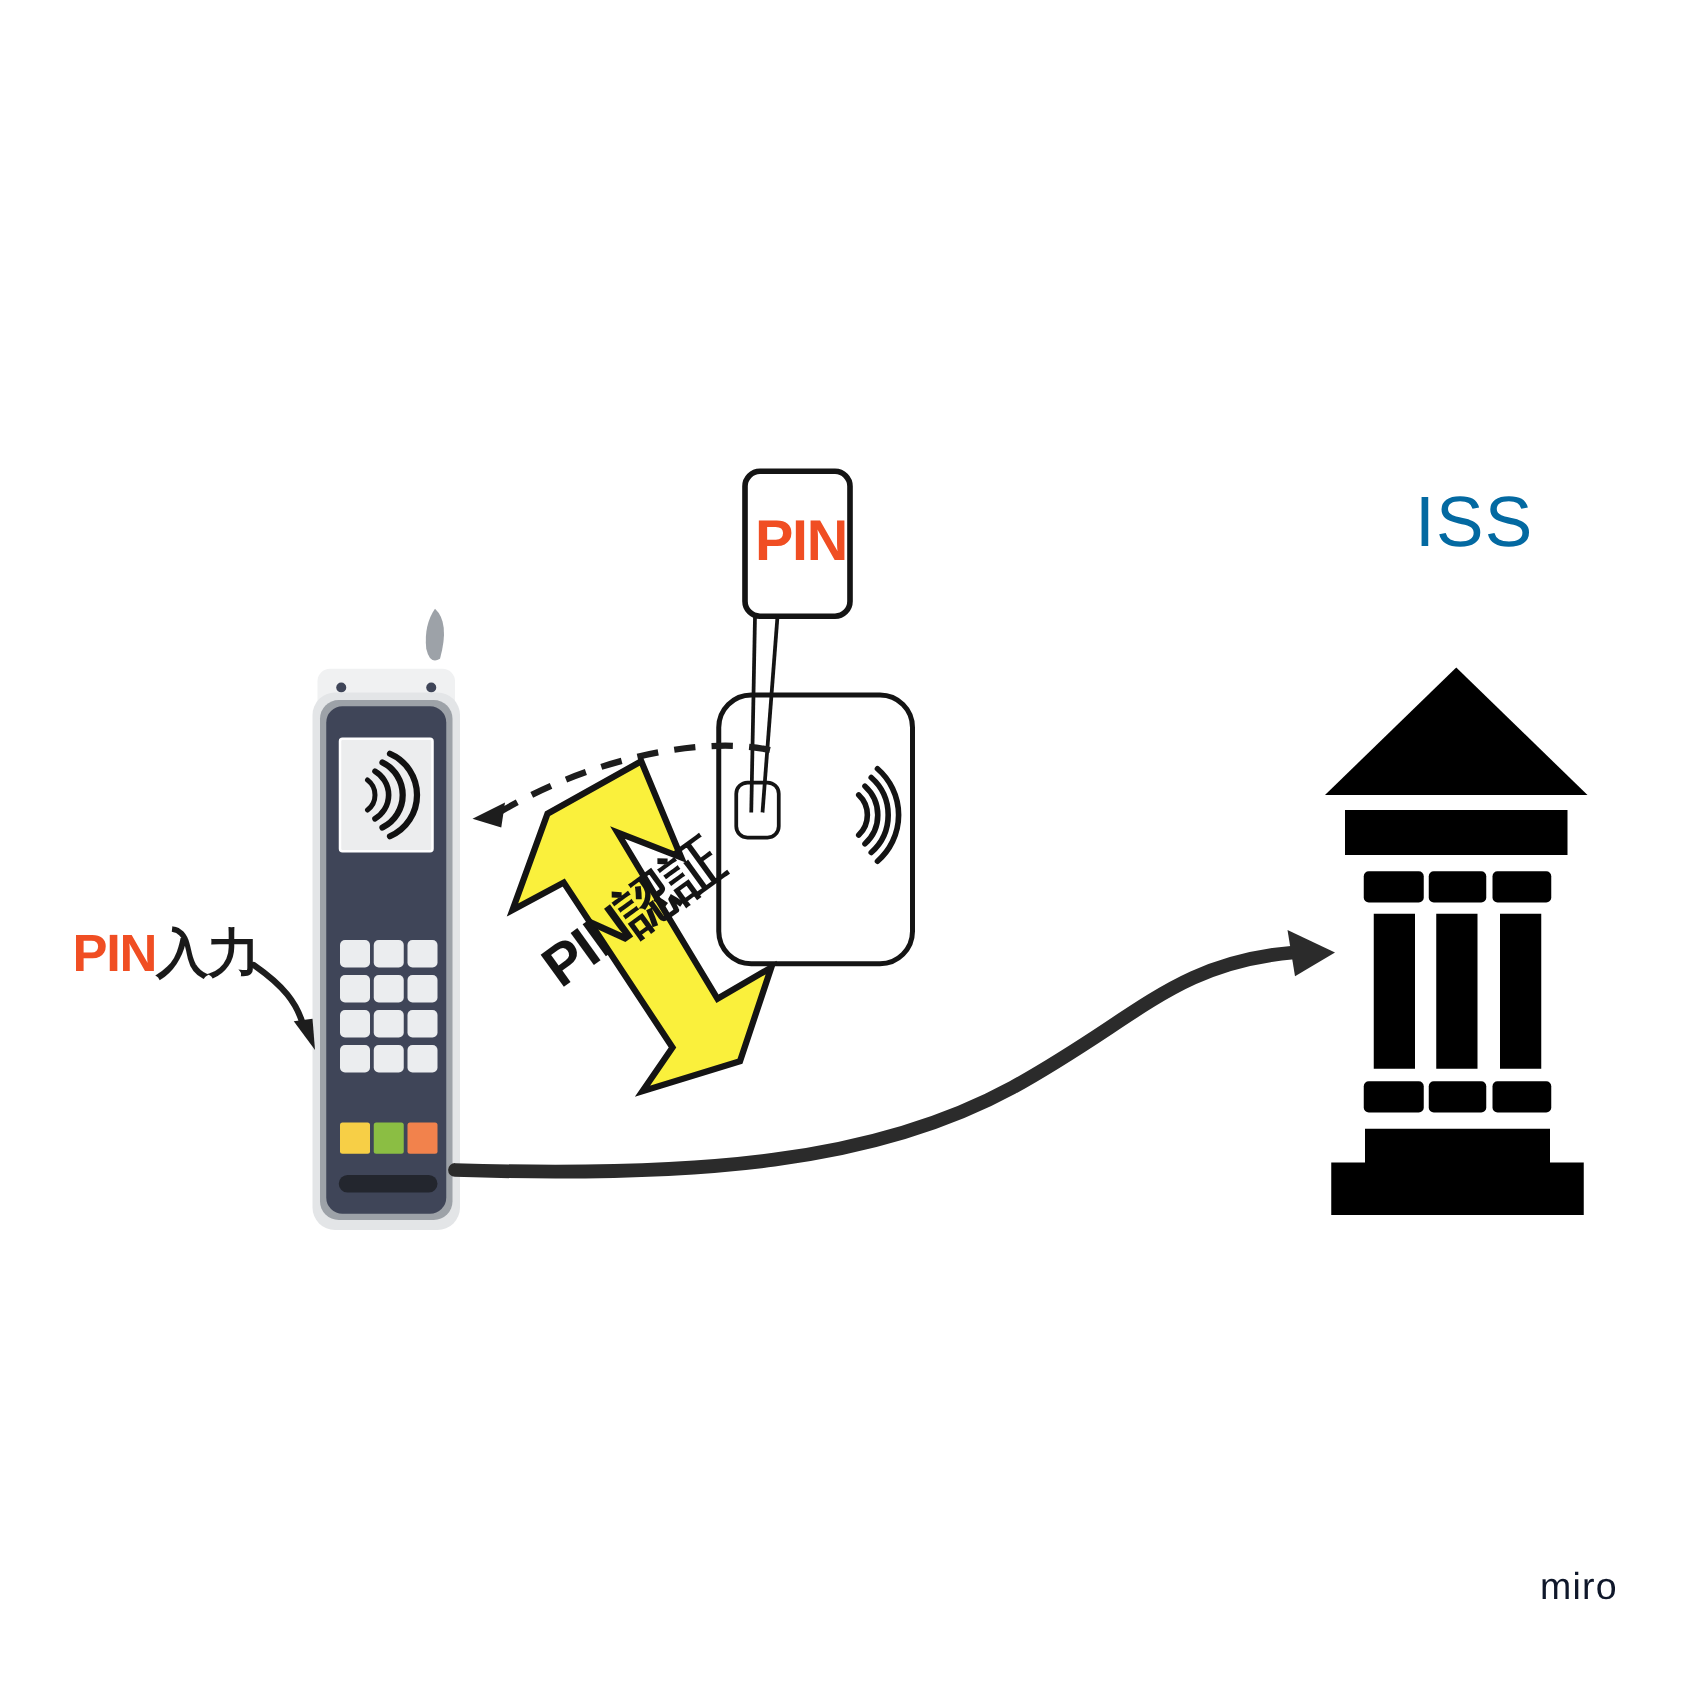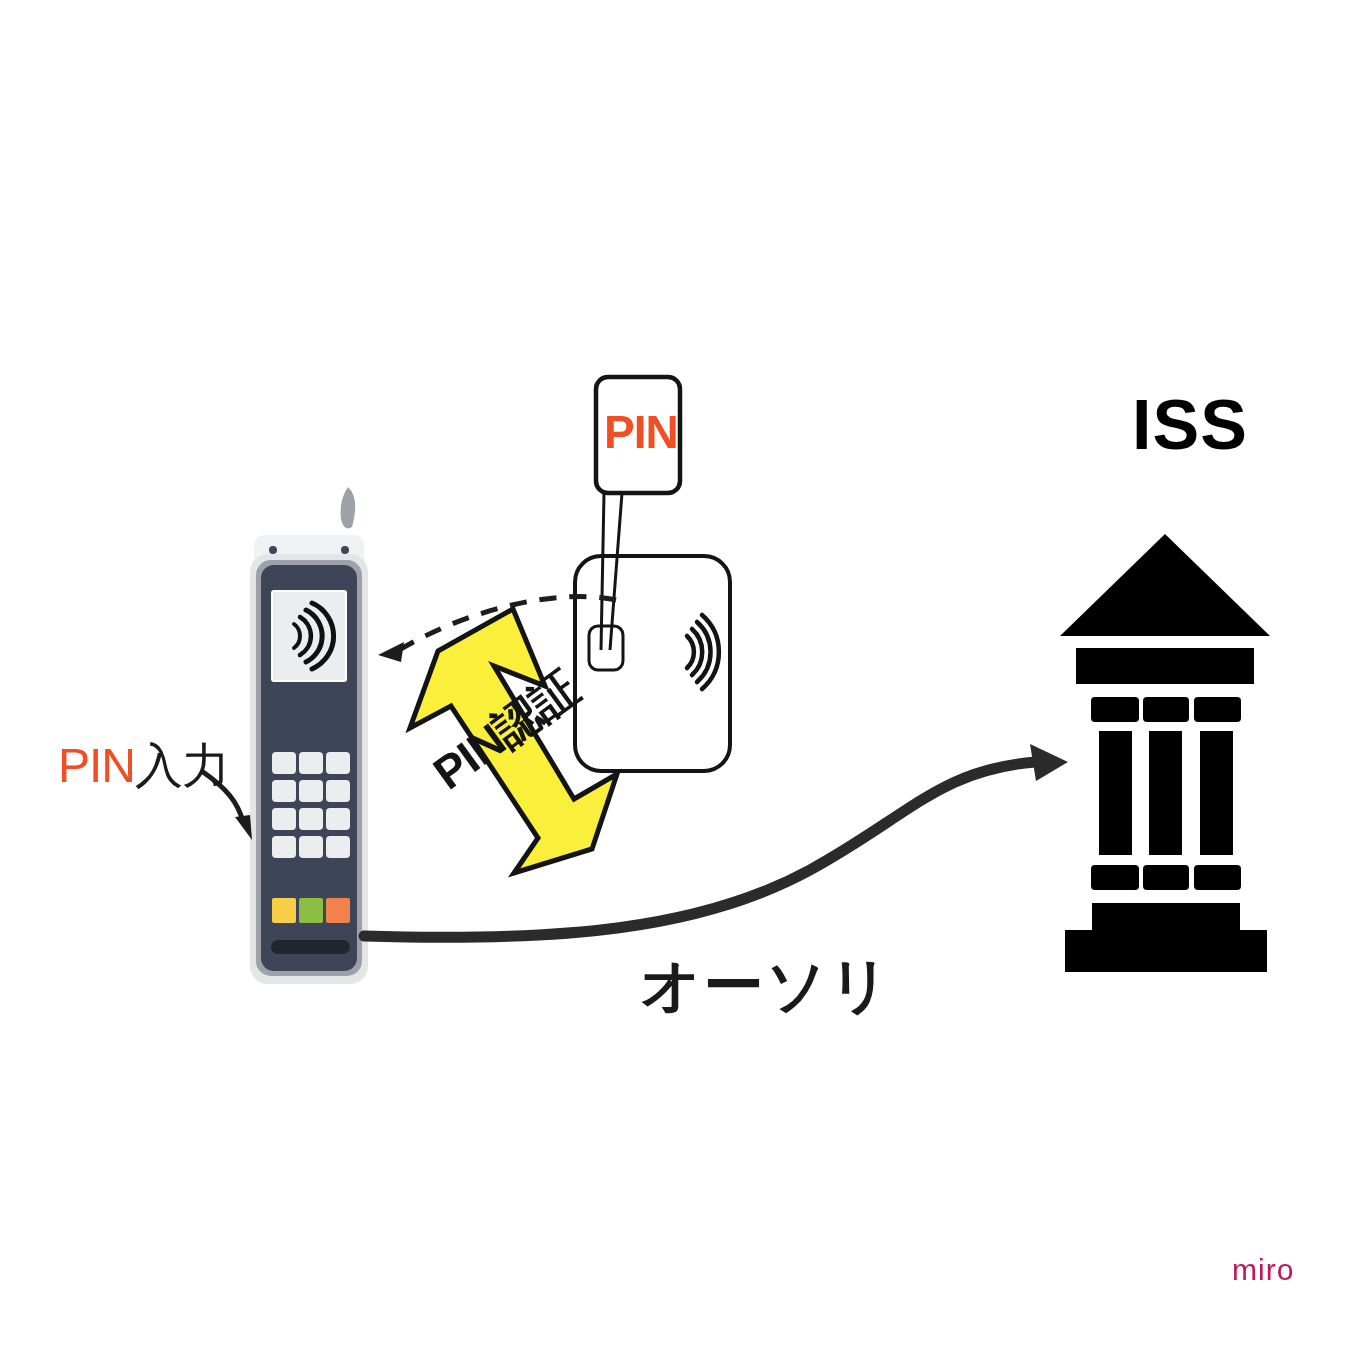--- a/index.html
+++ b/index.html
@@ -28,46 +28,46 @@
   
   .lbl {
     position: absolute;
     white-space: nowrap;
     color: #1a1a1a;
     line-height: 1;
   }
   #label-pin-entry {
     left: 58px;
     top: 742px;
-    font-size: 48px;
-    font-weight: 400;
+    font-size: 42px;
+    font-weight: 700;
     letter-spacing: -1px;
   }
   #label-pin-entry .accent { color: #F04E23; }
   #label-insert {
     left: 428px;
     top: 470px;
     font-size: 60px;
     font-weight: 700;
     letter-spacing: 2px;
   }
   #label-authorization {
     left: 640px;
     top: 956px;
     font-size: 60px;
     font-weight: 700;
     letter-spacing: 2px;
   }
   #label-iss {
     left: 1132px;
     top: 390px;
-    font-size: 70px;
-    font-weight: 700;
+    font-size: 57px;
+    font-weight: 400;
     letter-spacing: 1px;
-    color: #000000;
+    color: #0369a1;
   }
   #label-pin-badge {
     position: absolute;
     left: 604px;
     top: 405px;
     width: 72px;
     text-align: center;
     font-size: 46px;
     font-weight: 800;
     color: #F04E23;
@@ -84,21 +84,21 @@
     color: #141414;
     transform: rotate(-36deg);
     transform-origin: 50% 50%;
     letter-spacing: -1px;
   }
   #watermark-miro {
     position: absolute;
     left: 1232px;
     top: 1253px;
     font-size: 30px;
-    color: #be185d;
+    color: #0f172a;
     font-weight: 400;
     letter-spacing: 1px;
   }
 </style>
 </head>
 <body>
 
 <div id="canvas">
 
   <svg class="layer" viewBox="0 0 1362 1362">
@@ -212,21 +212,20 @@
     <g>
       <path d="M 203 772 C 226 788 238 802 243 822" fill="none" stroke="#1d1d1d" stroke-width="5" stroke-linecap="round"></path>
       <polygon points="252,840 235,817 250,815" fill="#1d1d1d"></polygon>
     </g>
 
   </svg>
 
   <div class="lbl" id="label-pin-entry"><span class="accent">PIN</span><span>入力</span></div>
 
 
-  <div class="lbl" id="label-authorization">オーソリ</div>
 
   <div class="lbl" id="label-iss">ISS</div>
 
   <div id="label-pin-badge">PIN</div>
 
   <div id="label-pin-auth-text">PIN認証</div>
 
   <div id="watermark-miro">miro</div>
 
 </div>

